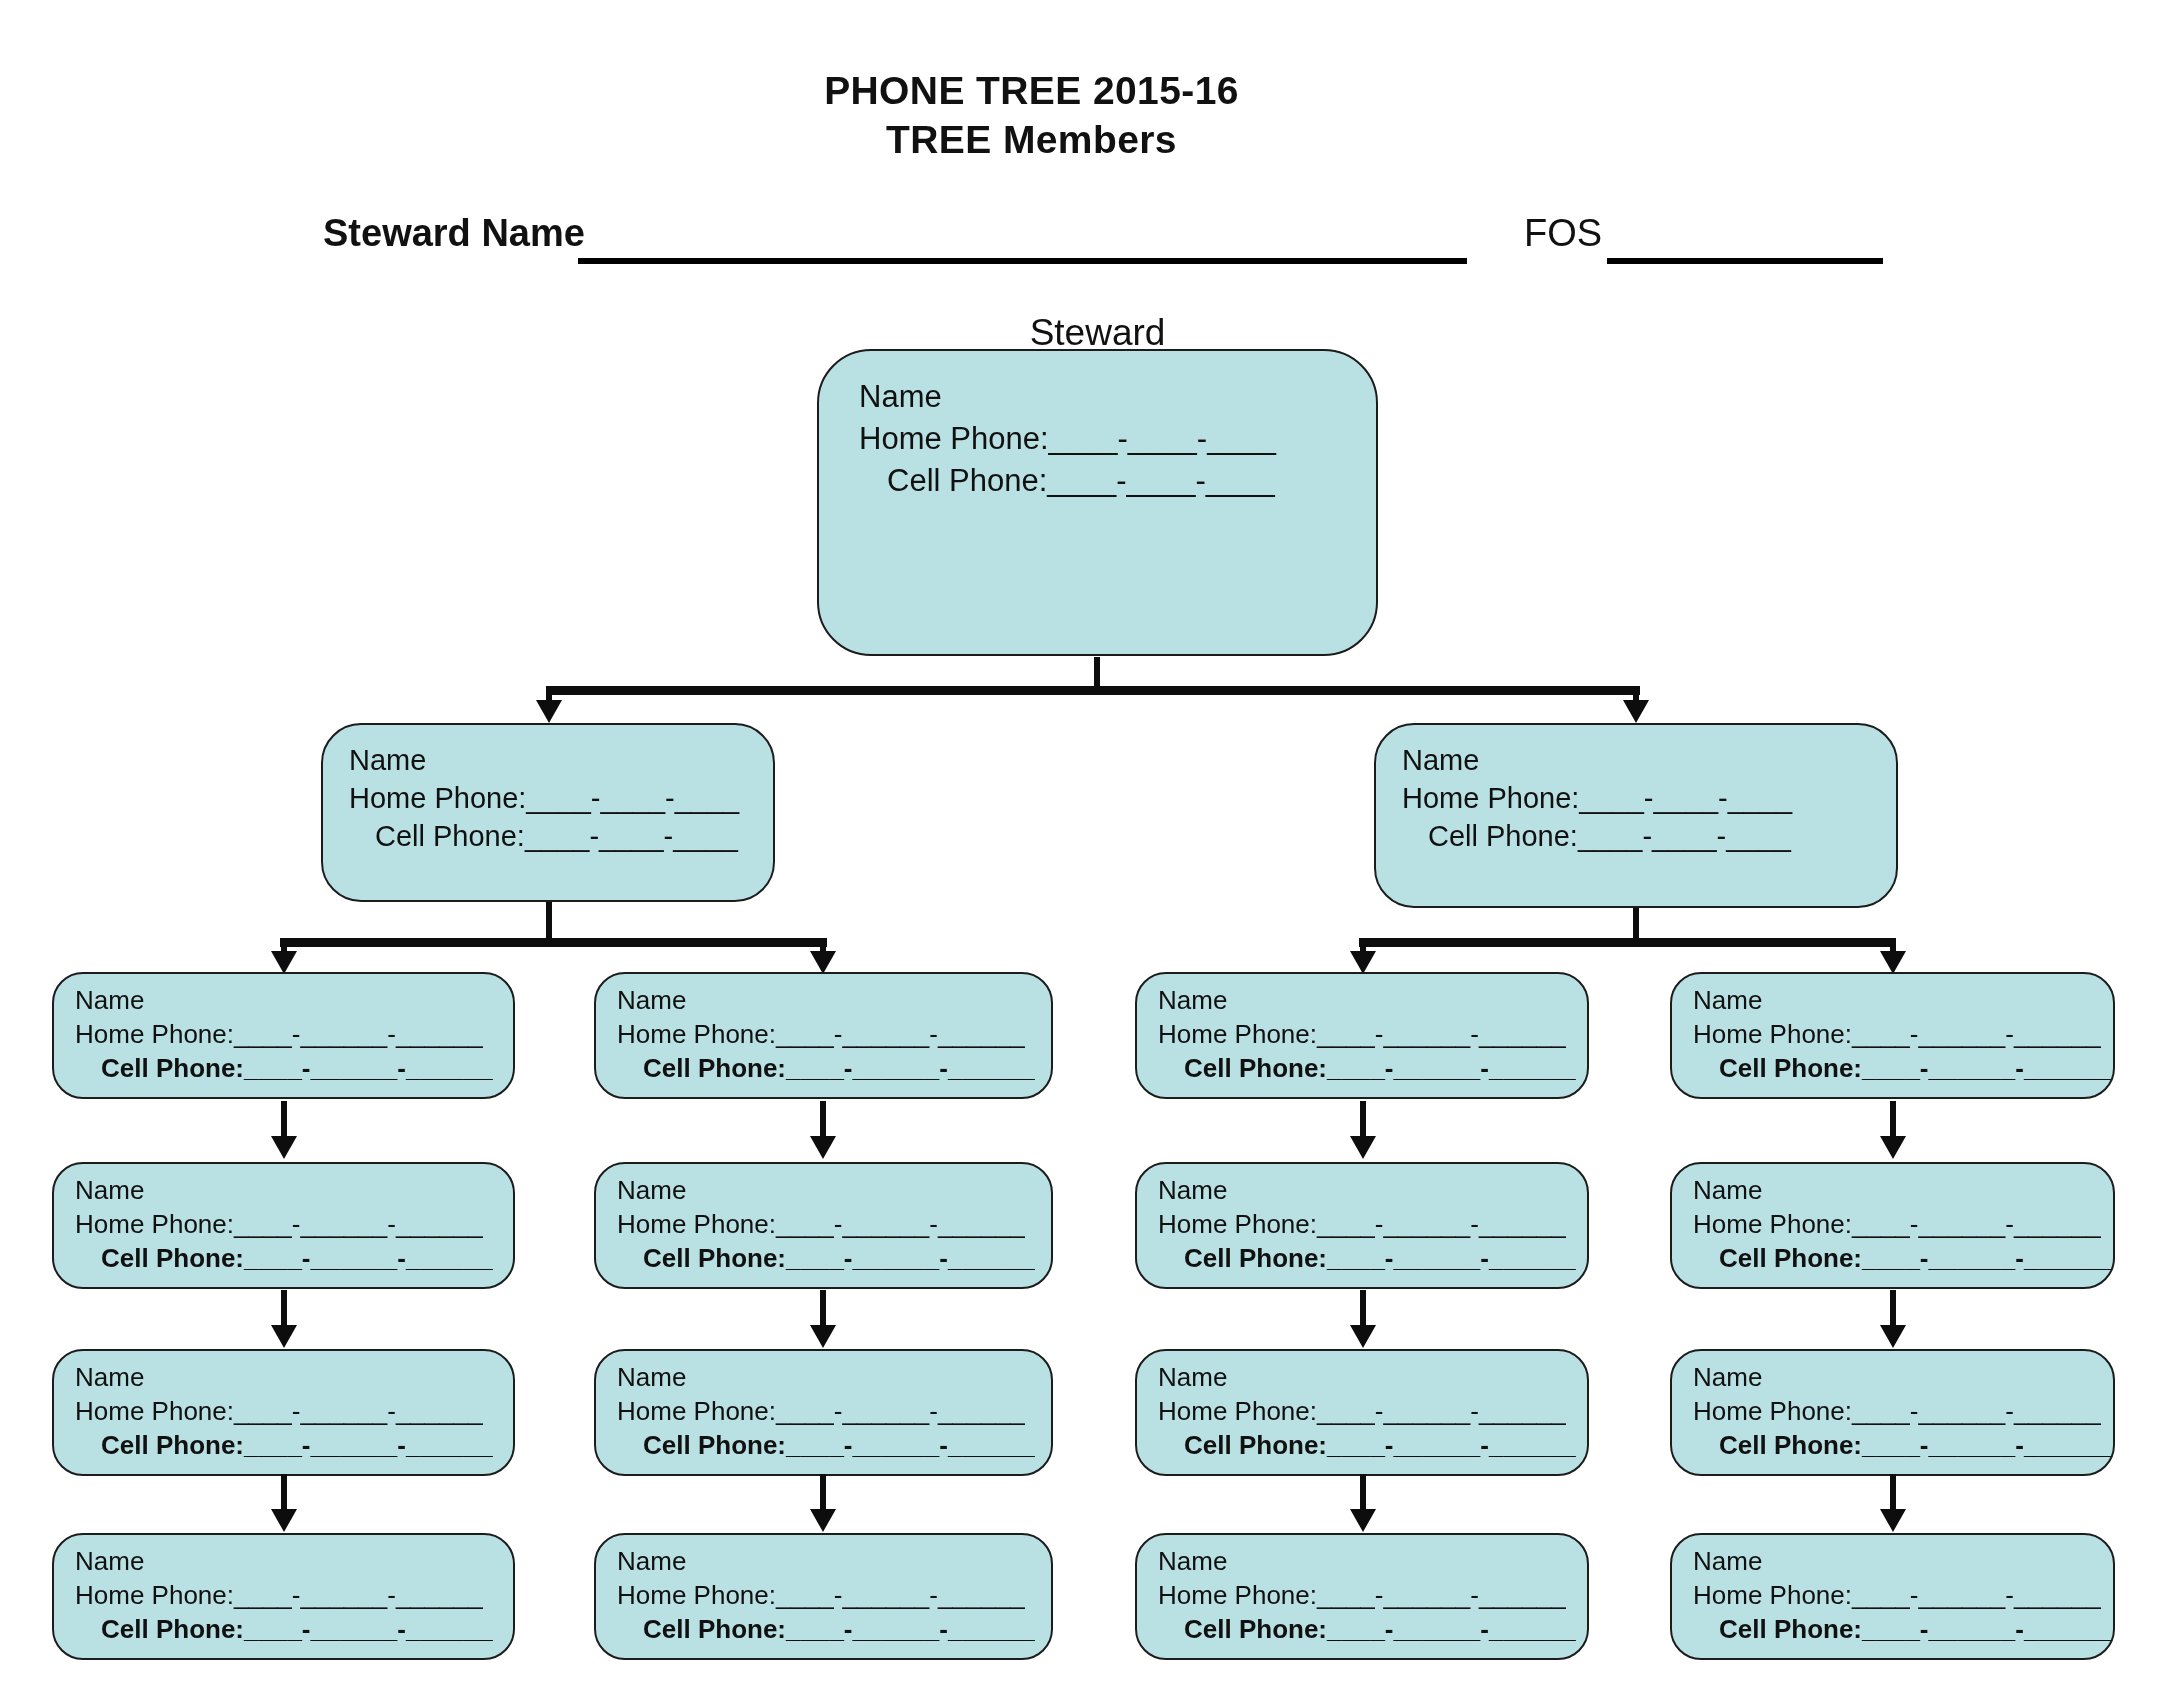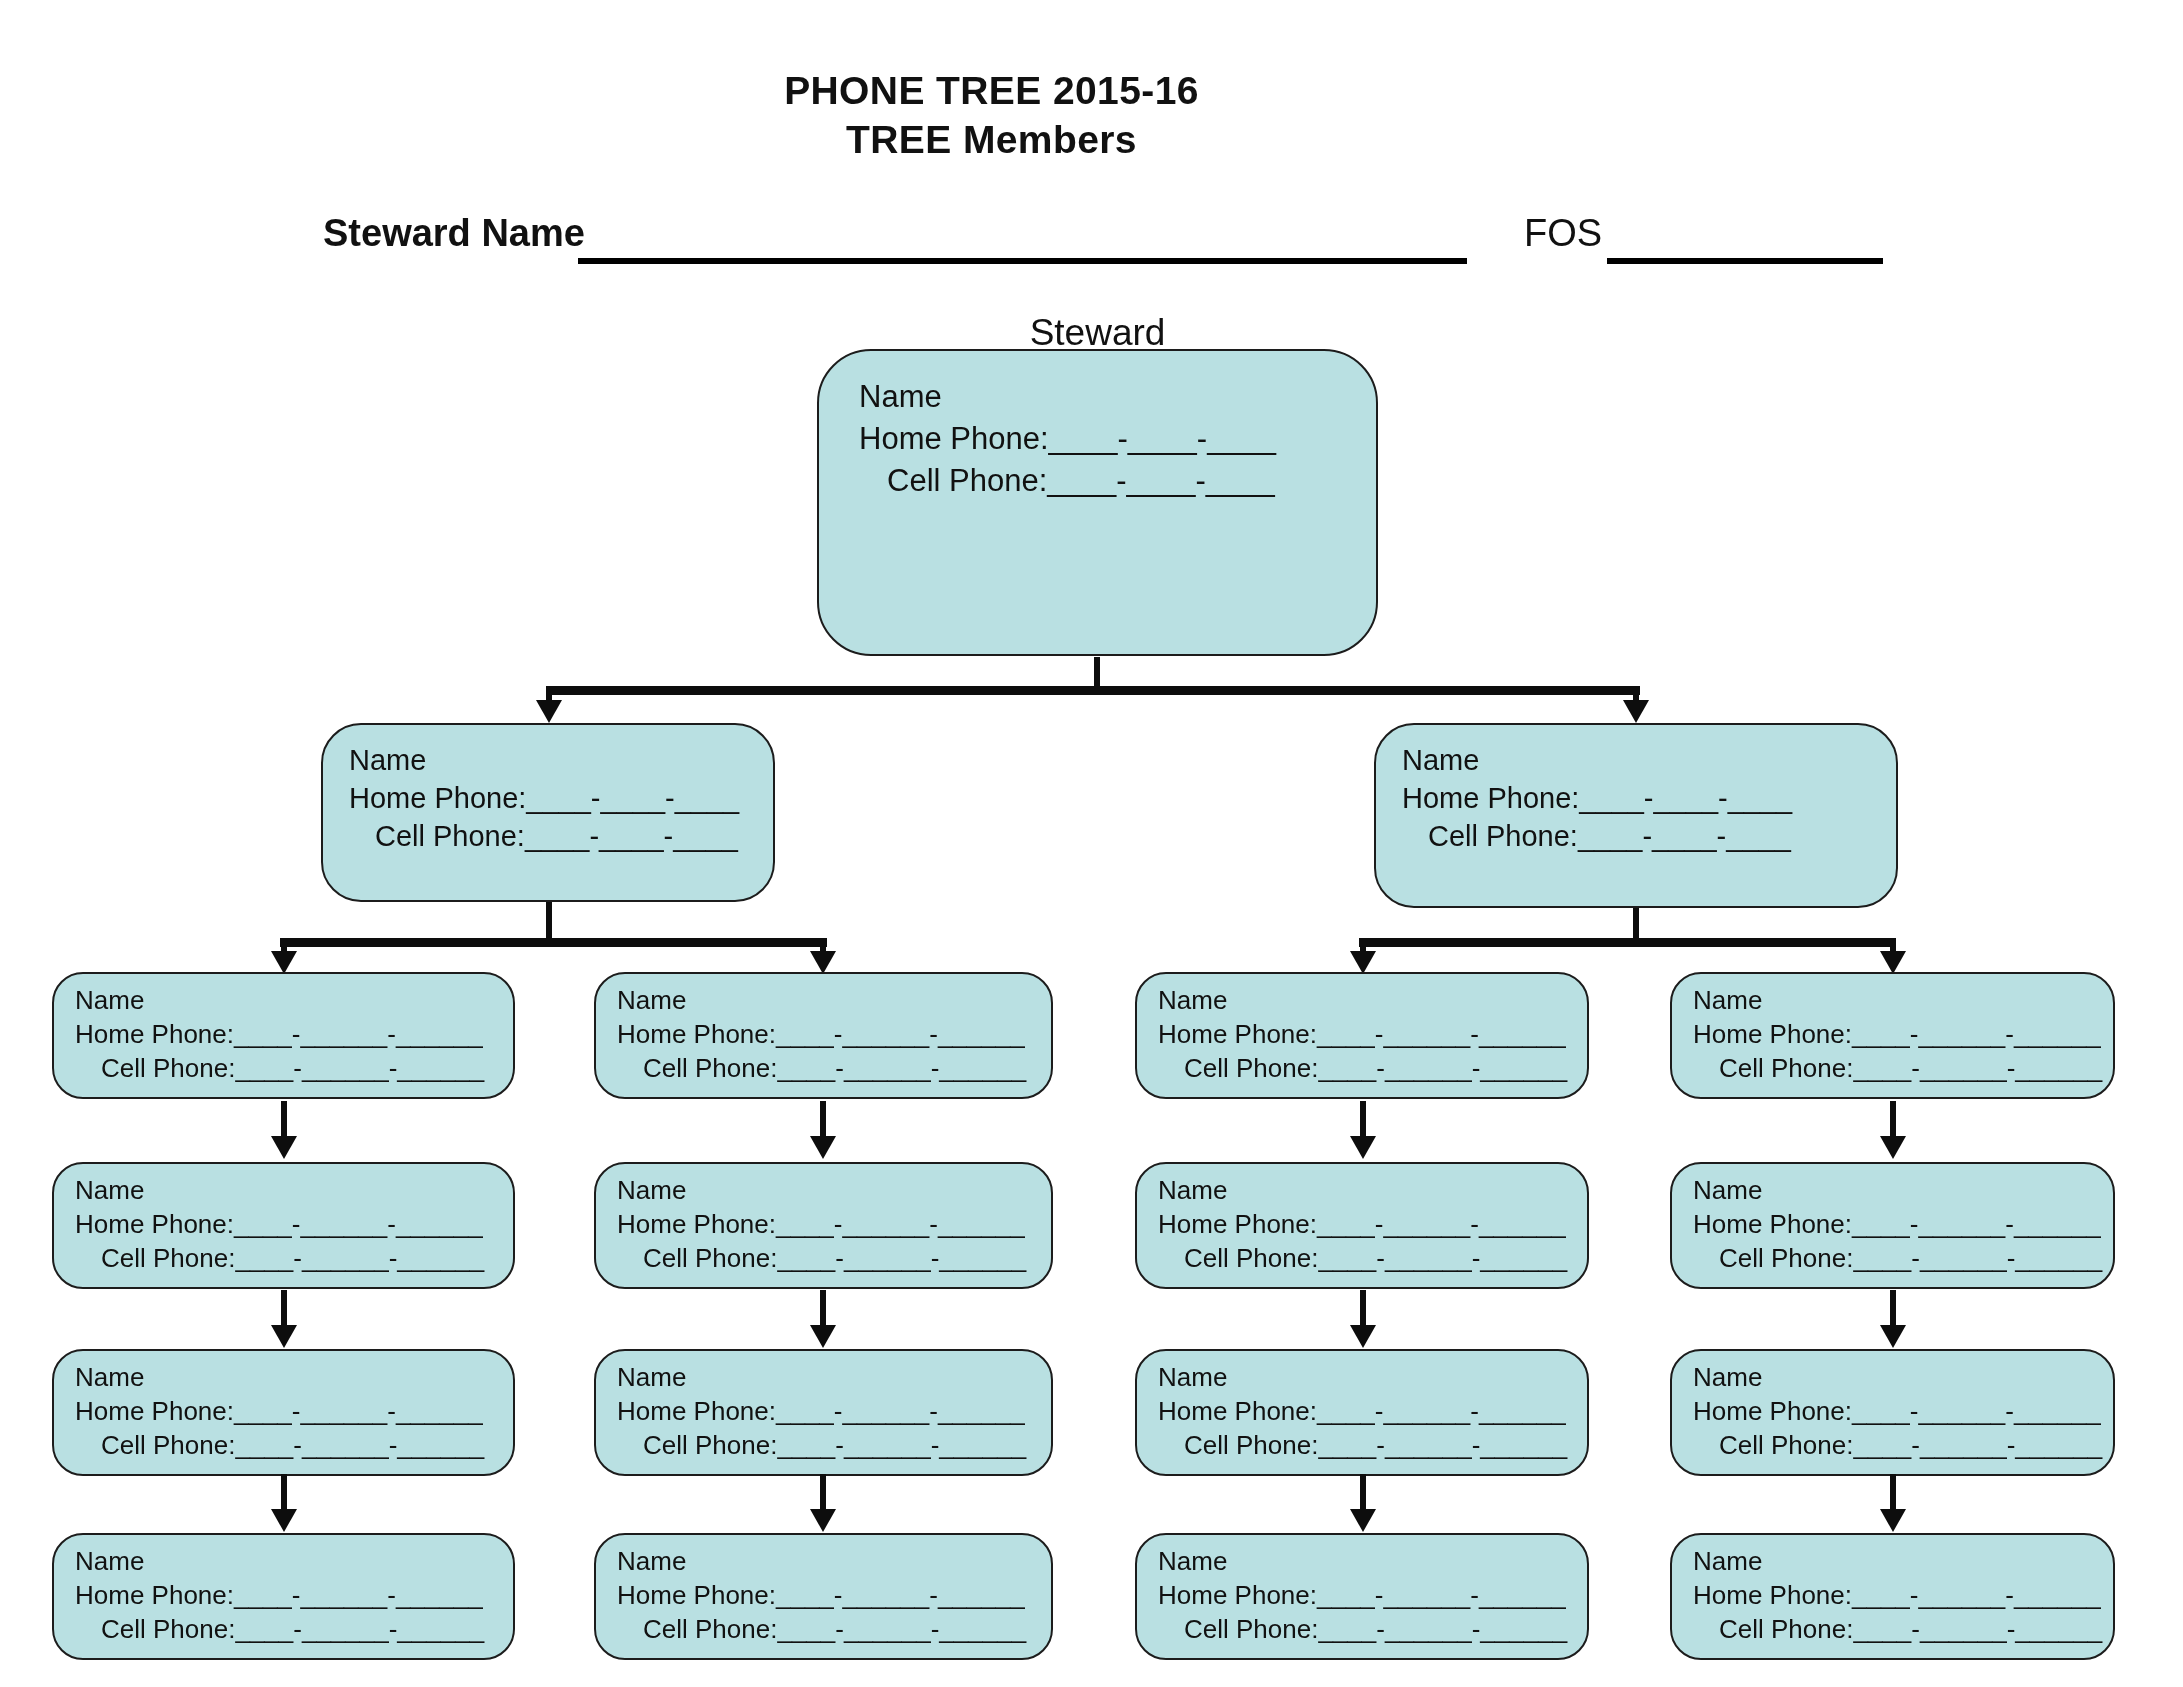--- a/index.html
+++ b/index.html
@@ -15,20 +15,21 @@
     background:#ffffff;
     font-family:"Liberation Sans", sans-serif;
     color:var(--text);
     overflow:hidden;
   }
   
   .title{
     position:absolute;top:66px;left:0;width:1983px;
     text-align:center;font-weight:bold;font-size:39px;line-height:49px;
     letter-spacing:0.4px;
+    padding-left:40px;
   }
   .school-label{
     position:absolute;left:323px;top:212px;
     font-weight:bold;font-size:38px;
   }
   .blank-line{
     position:absolute;border-bottom:6.1px solid #000;height:40px;
   }
   .school-blank{left:578px;top:218px;width:889px;}
   .fos-label{
@@ -56,21 +57,21 @@
   .branch{
     border-radius:40px;font-size:29px;line-height:38px;padding:15.7px 0 0 26px;
   }
   .branch .cell{padding-left:26px;}
   .branch-left{left:321px;top:723px;width:454px;height:179px;}
   .branch-right{left:1374px;top:723px;width:524px;height:185px;}
   .l3{
     height:127px;border-radius:31px;
     font-size:26px;line-height:34px;padding:8.7px 0 0 21px;
   }
-  .l3 .cell{padding-left:26px;}
+  .l3 .cell{padding-left:26px;font-weight:bold;}
   .c1{left:52px;width:463px;}
   .c2{left:594px;width:459px;}
   .c3{left:1135px;width:454px;}
   .c4{left:1670px;width:445px;}
   .r1{top:972px;}
   .r2{top:1162px;}
   .r3{top:1349px;}
   .r4{top:1533px;}
   
   .stem{position:absolute;width:6.1px;background:var(--ink);}

